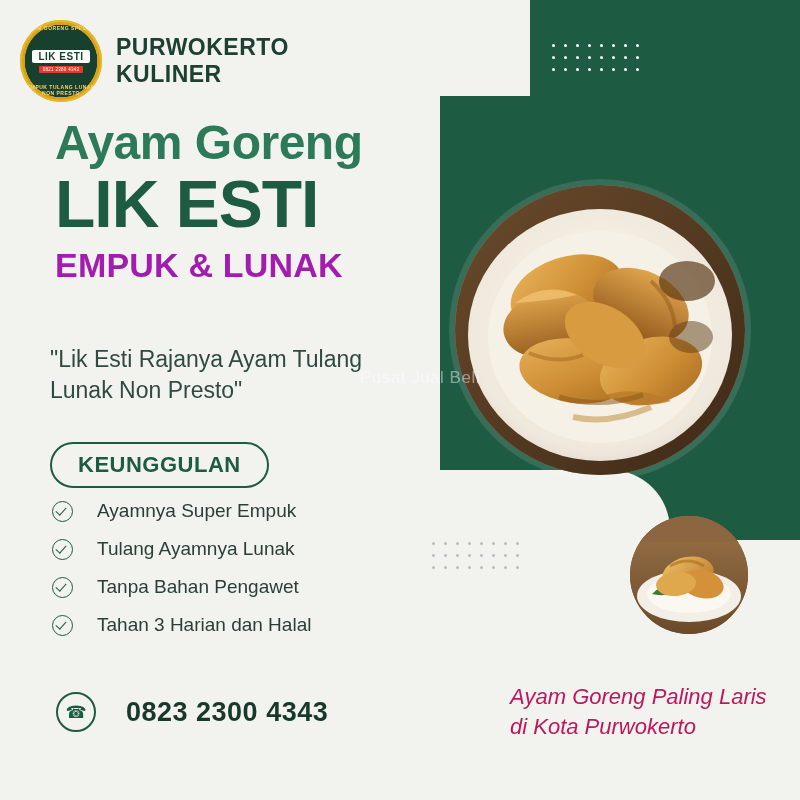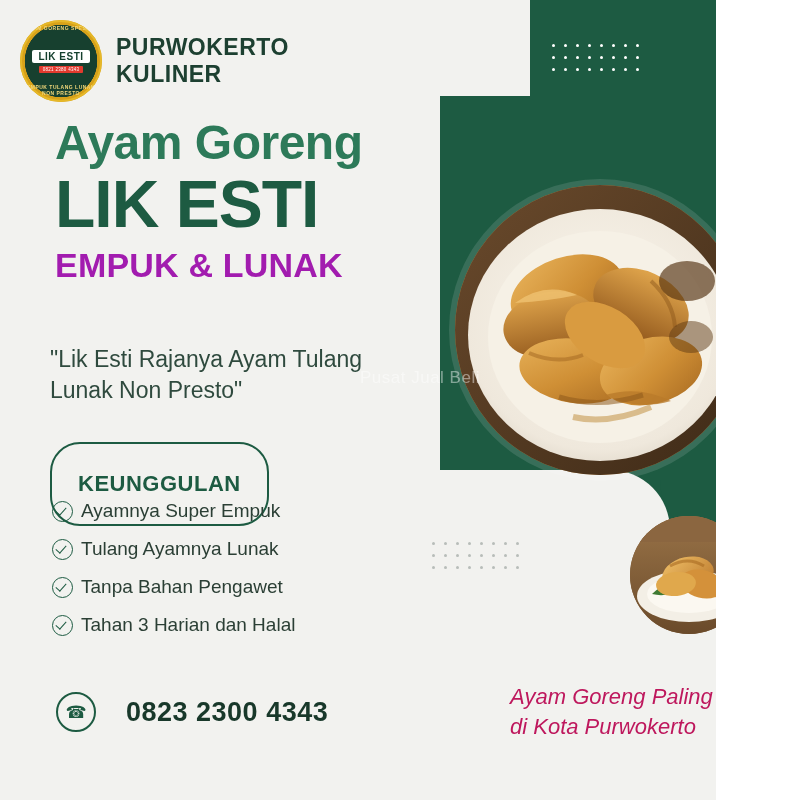--- a/index.html
+++ b/index.html
@@ -5,21 +5,21 @@
   html, body {
     margin: 0;
     padding: 0;
     background: #ffffff;
   }
   body {
     font-family: "Liberation Sans", sans-serif;
   }
   .poster {
     position: relative;
-    width: 716px;
+    width: 800px;
     height: 800px;
     background: #f2f2ef;
     overflow: hidden;
   }
 
   
   .green-panel {
     position: absolute;
     left: 440px;
     top: 0;
@@ -178,40 +178,40 @@
     color: #2f4a3e;
     font-size: 23px;
     line-height: 1.35;
   }
 
   
   .pill {
     position: absolute;
     left: 50px;
     top: 442px;
-    padding: 27px 26px;
+    padding: 8px 26px;
     border: 2px solid #1d5b42;
     border-radius: 30px;
     color: #1d5b42;
     font-size: 22px;
     font-weight: bold;
     letter-spacing: .5px;
   }
 
   
   .features {
     position: absolute;
     left: 52px;
     top: 500px;
     width: 380px;
   }
   .feature {
     display: flex;
     align-items: flex-end;
-    gap: 8px;
+    gap: 24px;
     margin-bottom: 16px;
   }
   .check {
     flex: 0 0 auto;
     width: 19px;
     height: 19px;
     border: 1.6px solid #1d5b42;
     border-radius: 50%;
     position: relative;
   }

